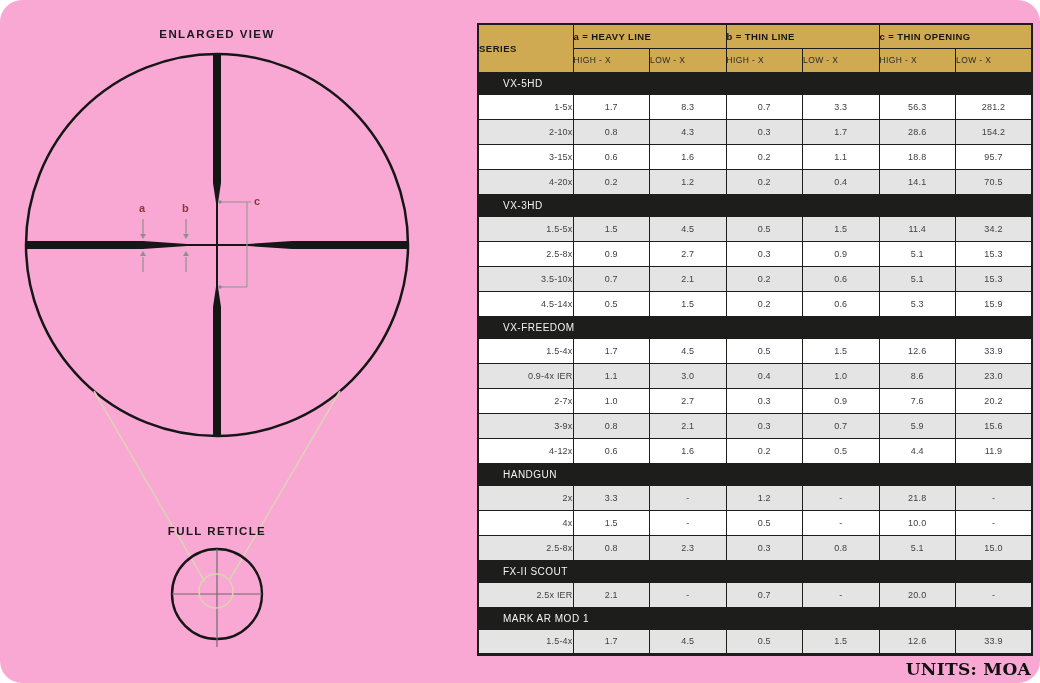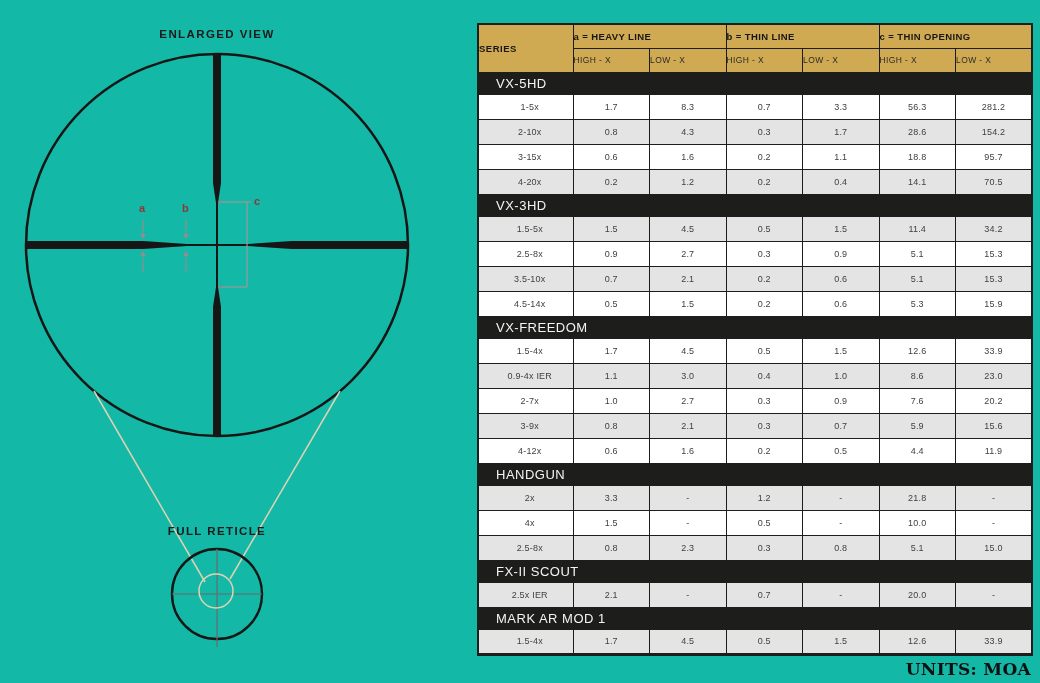--- a/index.html
+++ b/index.html
@@ -11,21 +11,21 @@
     --label-red:#8e373a;
     --reticle-black:#161616;
     --callout-gray:#8f8f8f;
     --cone-tan:#ddd3b4;
     --text-dark:#414141;
   }
   *{box-sizing:border-box;margin:0;padding:0;}
   html,body{background:#fff;}
   body{width:1040px;height:683px;position:relative;overflow:hidden;
        font-family:"Liberation Sans", sans-serif;}
-  .canvas{position:absolute;inset:0;background:#14b8a6;}
+  .canvas{position:absolute;inset:0;background:#f9a8d4;border-radius:22px;}
 
   
   .left-panel{position:absolute;left:0;top:0;width:470px;height:683px;}
   .left-panel svg{position:absolute;left:0;top:0;}
   .diagram-title{position:absolute;left:117px;width:200px;text-align:center;
       font-size:11.5px;font-weight:bold;letter-spacing:1.4px;color:#1a1a1a;}
   .title-enlarged{top:28px;}
   .title-full{top:525px;}
   .callout-label{position:absolute;font-size:11px;font-weight:bold;color:var(--label-red);}
   .label-a{left:139px;top:202px;}
@@ -37,25 +37,25 @@
   table.spec{border-collapse:collapse;width:554px;table-layout:fixed;
       border:2px solid var(--border);border-bottom:3px solid var(--border);}
   table.spec th, table.spec td{border:1px solid var(--border);}
   col.c-series{width:95px;}
   col.c-val{width:76.5px;}
   thead th{background:var(--gold);color:#171717;text-align:left;vertical-align:middle;}
   th.group-header{height:24px;font-size:9.5px;font-weight:bold;letter-spacing:.4px;}
   th.series-header{font-size:9.5px;font-weight:bold;letter-spacing:.5px;}
   th.sub-header{height:24px;font-size:8.5px;font-weight:normal;letter-spacing:.4px;color:#2b2b2b;}
   tr.section-row td{background:var(--section-black);color:#f4f4f4;height:22px;
-      font-size:13px;letter-spacing:.5px;padding-left:17px;font-weight:normal;}
+      font-size:10px;letter-spacing:.5px;padding-left:24px;font-weight:normal;}
   tr.data-row{background:var(--row-white);}
   tr.data-row.shaded{background:var(--row-shaded);}
   tr.data-row td{height:25px;font-size:9px;color:var(--text-dark);letter-spacing:.2px;}
-  td.series-cell{padding-left:8px;text-align:center;}
+  td.series-cell{padding-left:8px;text-align:right;}
   td.value-cell{text-align:center;}
   .units-note{margin-top:3px;text-align:right;font-family:"DejaVu Serif", serif;
       font-weight:bold;font-size:17px;color:#101010;letter-spacing:.3px;
       padding-right:2px;}
 </style>
 </head>
 <body>
 
 <div class="canvas">
 

